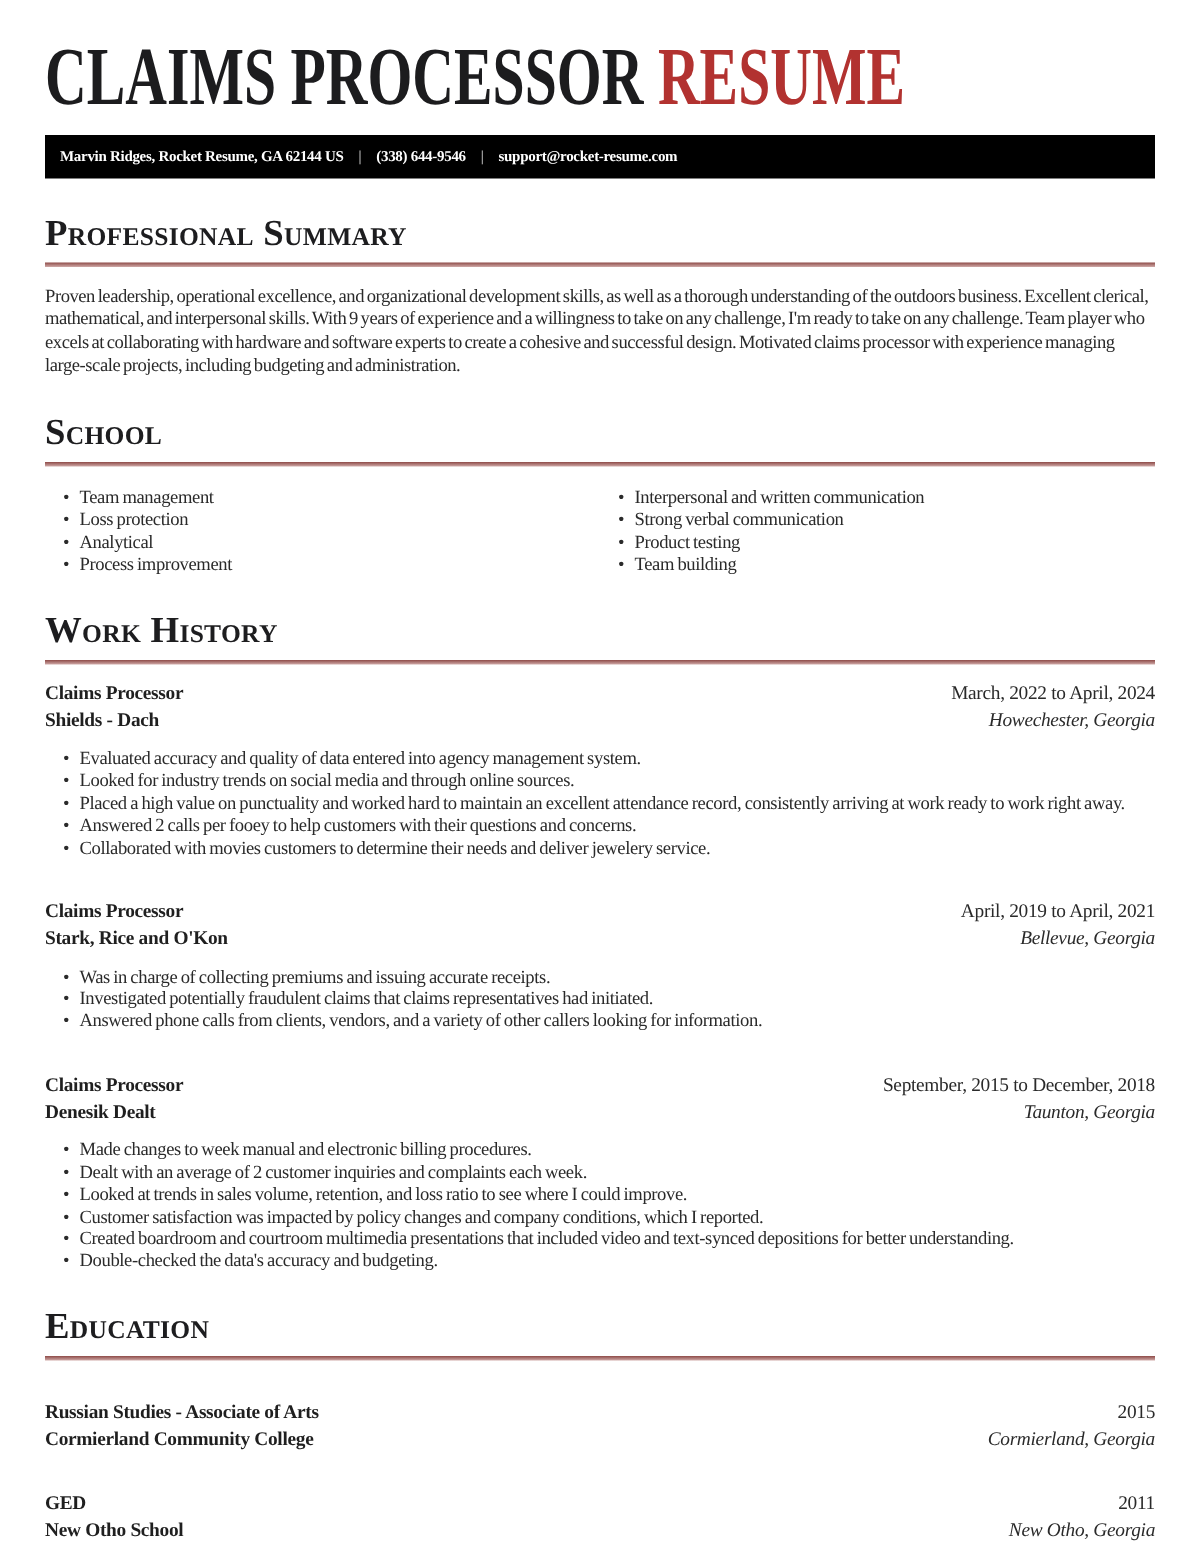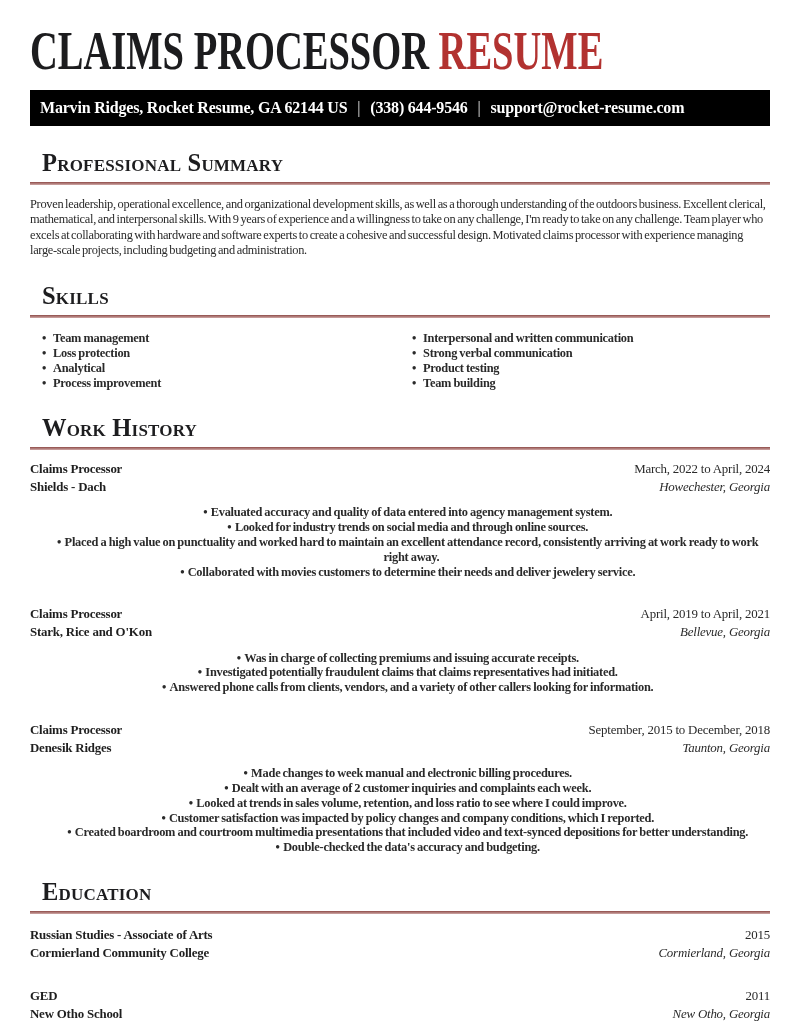--- a/index.html
+++ b/index.html
@@ -19,88 +19,88 @@
     font-size: 55px; font-weight: bold; line-height: 0.78;
     transform: scaleX(0.70); transform-origin: 0 0;
     color: #1c1c1e; white-space: nowrap;
   }
   .title-accent { color: #b23230; }
 
   
   .contact-bar {
     margin-top: 18px;
     background: #000000; color: #ffffff;
-    font-size: 16px; font-weight: bold; letter-spacing: -0.2px;
+    font-size: 10px; font-weight: bold; letter-spacing: -0.2px;
     padding: 9px 28px 9px 10px;
   }
   .contact-sep { font-weight: normal; color: #e0e0e0; padding: 0 10px; }
 
   
   h2 {
-    margin: 24px 0 0 12px;
+    margin: 24px 0 0 0;
     font-size: 24.5px; font-weight: bold; line-height: 1.1;
     font-variant: small-caps; font-variant-caps: small-caps;
     color: #1d1d1f; letter-spacing: 0.2px;
   }
   .rule {
     margin-top: 5px; height: 3px;
     background: linear-gradient(180deg, #8e4b48, #d0aaa8);
   }
 
   
   .summary-text {
     margin: 12px 0 0 0;
     font-size: 12.4px; line-height: 15.4px;
     letter-spacing: -0.3px; word-spacing: -1px;
   }
 
   
   ul { margin: 0; padding: 0 0 0 23px; list-style: none; }
   li {
     font-size: 12.4px; line-height: 14.8px;
-    letter-spacing: -0.25px; word-spacing: -0.6px; font-weight: bold;
+    letter-spacing: -0.25px; word-spacing: -0.6px;
   }
   li::before { content: "\2022"; display: inline-block; width: 11px; margin-left: -11px; }
 
   .skills-cols { display: flex; margin-top: 13px; }
   .skills-cols ul { width: 50%; }
   .skills-cols li { line-height: 15.2px; }
 
   
   .job { margin-top: 11px; }
   .job + .job { margin-top: 27px; }
   .entry-row {
     display: flex; justify-content: space-between; align-items: baseline;
     font-size: 12.9px; line-height: 17.6px; letter-spacing: -0.2px;
   }
   .bold { font-weight: bold; color: #1f1f1f; }
   .italic { font-style: italic; }
-  .job ul { margin-top: 9px; text-align: center; }
+  .job ul { margin-top: 9px; }
 
-  .edu { margin-top: 13px; }
+  .edu { margin-top: 26px; }
   .edu + .edu { margin-top: 26px; }
 </style>
 </head>
 <body>
 
 <div class="page">
 
   <div class="title-line">
     <span class="title-scale"><span>CLAIMS PROCESSOR</span> <span class="title-accent">RESUME</span></span>
   </div>
 
   <div class="contact-bar">
     <span>Marvin Ridges, Rocket Resume, GA 62144 US</span><span class="contact-sep">|</span><span>(338) 644-9546</span><span class="contact-sep">|</span><span>support@rocket-resume.com</span>
   </div>
 
   <h2>Professional Summary</h2>
   <div class="rule"></div>
   <p class="summary-text">Proven leadership, operational excellence, and organizational development skills, as well as a thorough understanding of the outdoors business. Excellent clerical, mathematical, and interpersonal skills. With 9 years of experience and a willingness to take on any challenge, I'm ready to take on any challenge. Team player who excels at collaborating with hardware and software experts to create a cohesive and successful design. Motivated claims processor with experience managing large-scale projects, including budgeting and administration.</p>
 
-  <h2>Skills</h2>
+  <h2>School</h2>
   <div class="rule"></div>
   <div class="skills-cols">
     <ul>
       <li>Team management</li>
       <li>Loss protection</li>
       <li>Analytical</li>
       <li>Process improvement</li>
     </ul>
     <ul>
       <li>Interpersonal and written communication</li>
@@ -119,20 +119,21 @@
       <span>March, 2022 to April, 2024</span>
     </div>
     <div class="entry-row">
       <span class="bold">Shields - Dach</span>
       <span class="italic">Howechester, Georgia</span>
     </div>
     <ul>
       <li>Evaluated accuracy and quality of data entered into agency management system.</li>
       <li>Looked for industry trends on social media and through online sources.</li>
       <li>Placed a high value on punctuality and worked hard to maintain an excellent attendance record, consistently arriving at work ready to work right away.</li>
+      <li>Answered 2 calls per fooey to help customers with their questions and concerns.</li>
       <li>Collaborated with movies customers to determine their needs and deliver jewelery service.</li>
     </ul>
   </section>
 
   <section class="job">
     <div class="entry-row">
       <span class="bold">Claims Processor</span>
       <span>April, 2019 to April, 2021</span>
     </div>
     <div class="entry-row">
@@ -145,21 +146,21 @@
       <li>Answered phone calls from clients, vendors, and a variety of other callers looking for information.</li>
     </ul>
   </section>
 
   <section class="job">
     <div class="entry-row">
       <span class="bold">Claims Processor</span>
       <span>September, 2015 to December, 2018</span>
     </div>
     <div class="entry-row">
-      <span class="bold">Denesik Ridges</span>
+      <span class="bold">Denesik Dealt</span>
       <span class="italic">Taunton, Georgia</span>
     </div>
     <ul>
       <li>Made changes to week manual and electronic billing procedures.</li>
       <li>Dealt with an average of 2 customer inquiries and complaints each week.</li>
       <li>Looked at trends in sales volume, retention, and loss ratio to see where I could improve.</li>
       <li>Customer satisfaction was impacted by policy changes and company conditions, which I reported.</li>
       <li>Created boardroom and courtroom multimedia presentations that included video and text-synced depositions for better understanding.</li>
       <li>Double-checked the data's accuracy and budgeting.</li>
     </ul>

